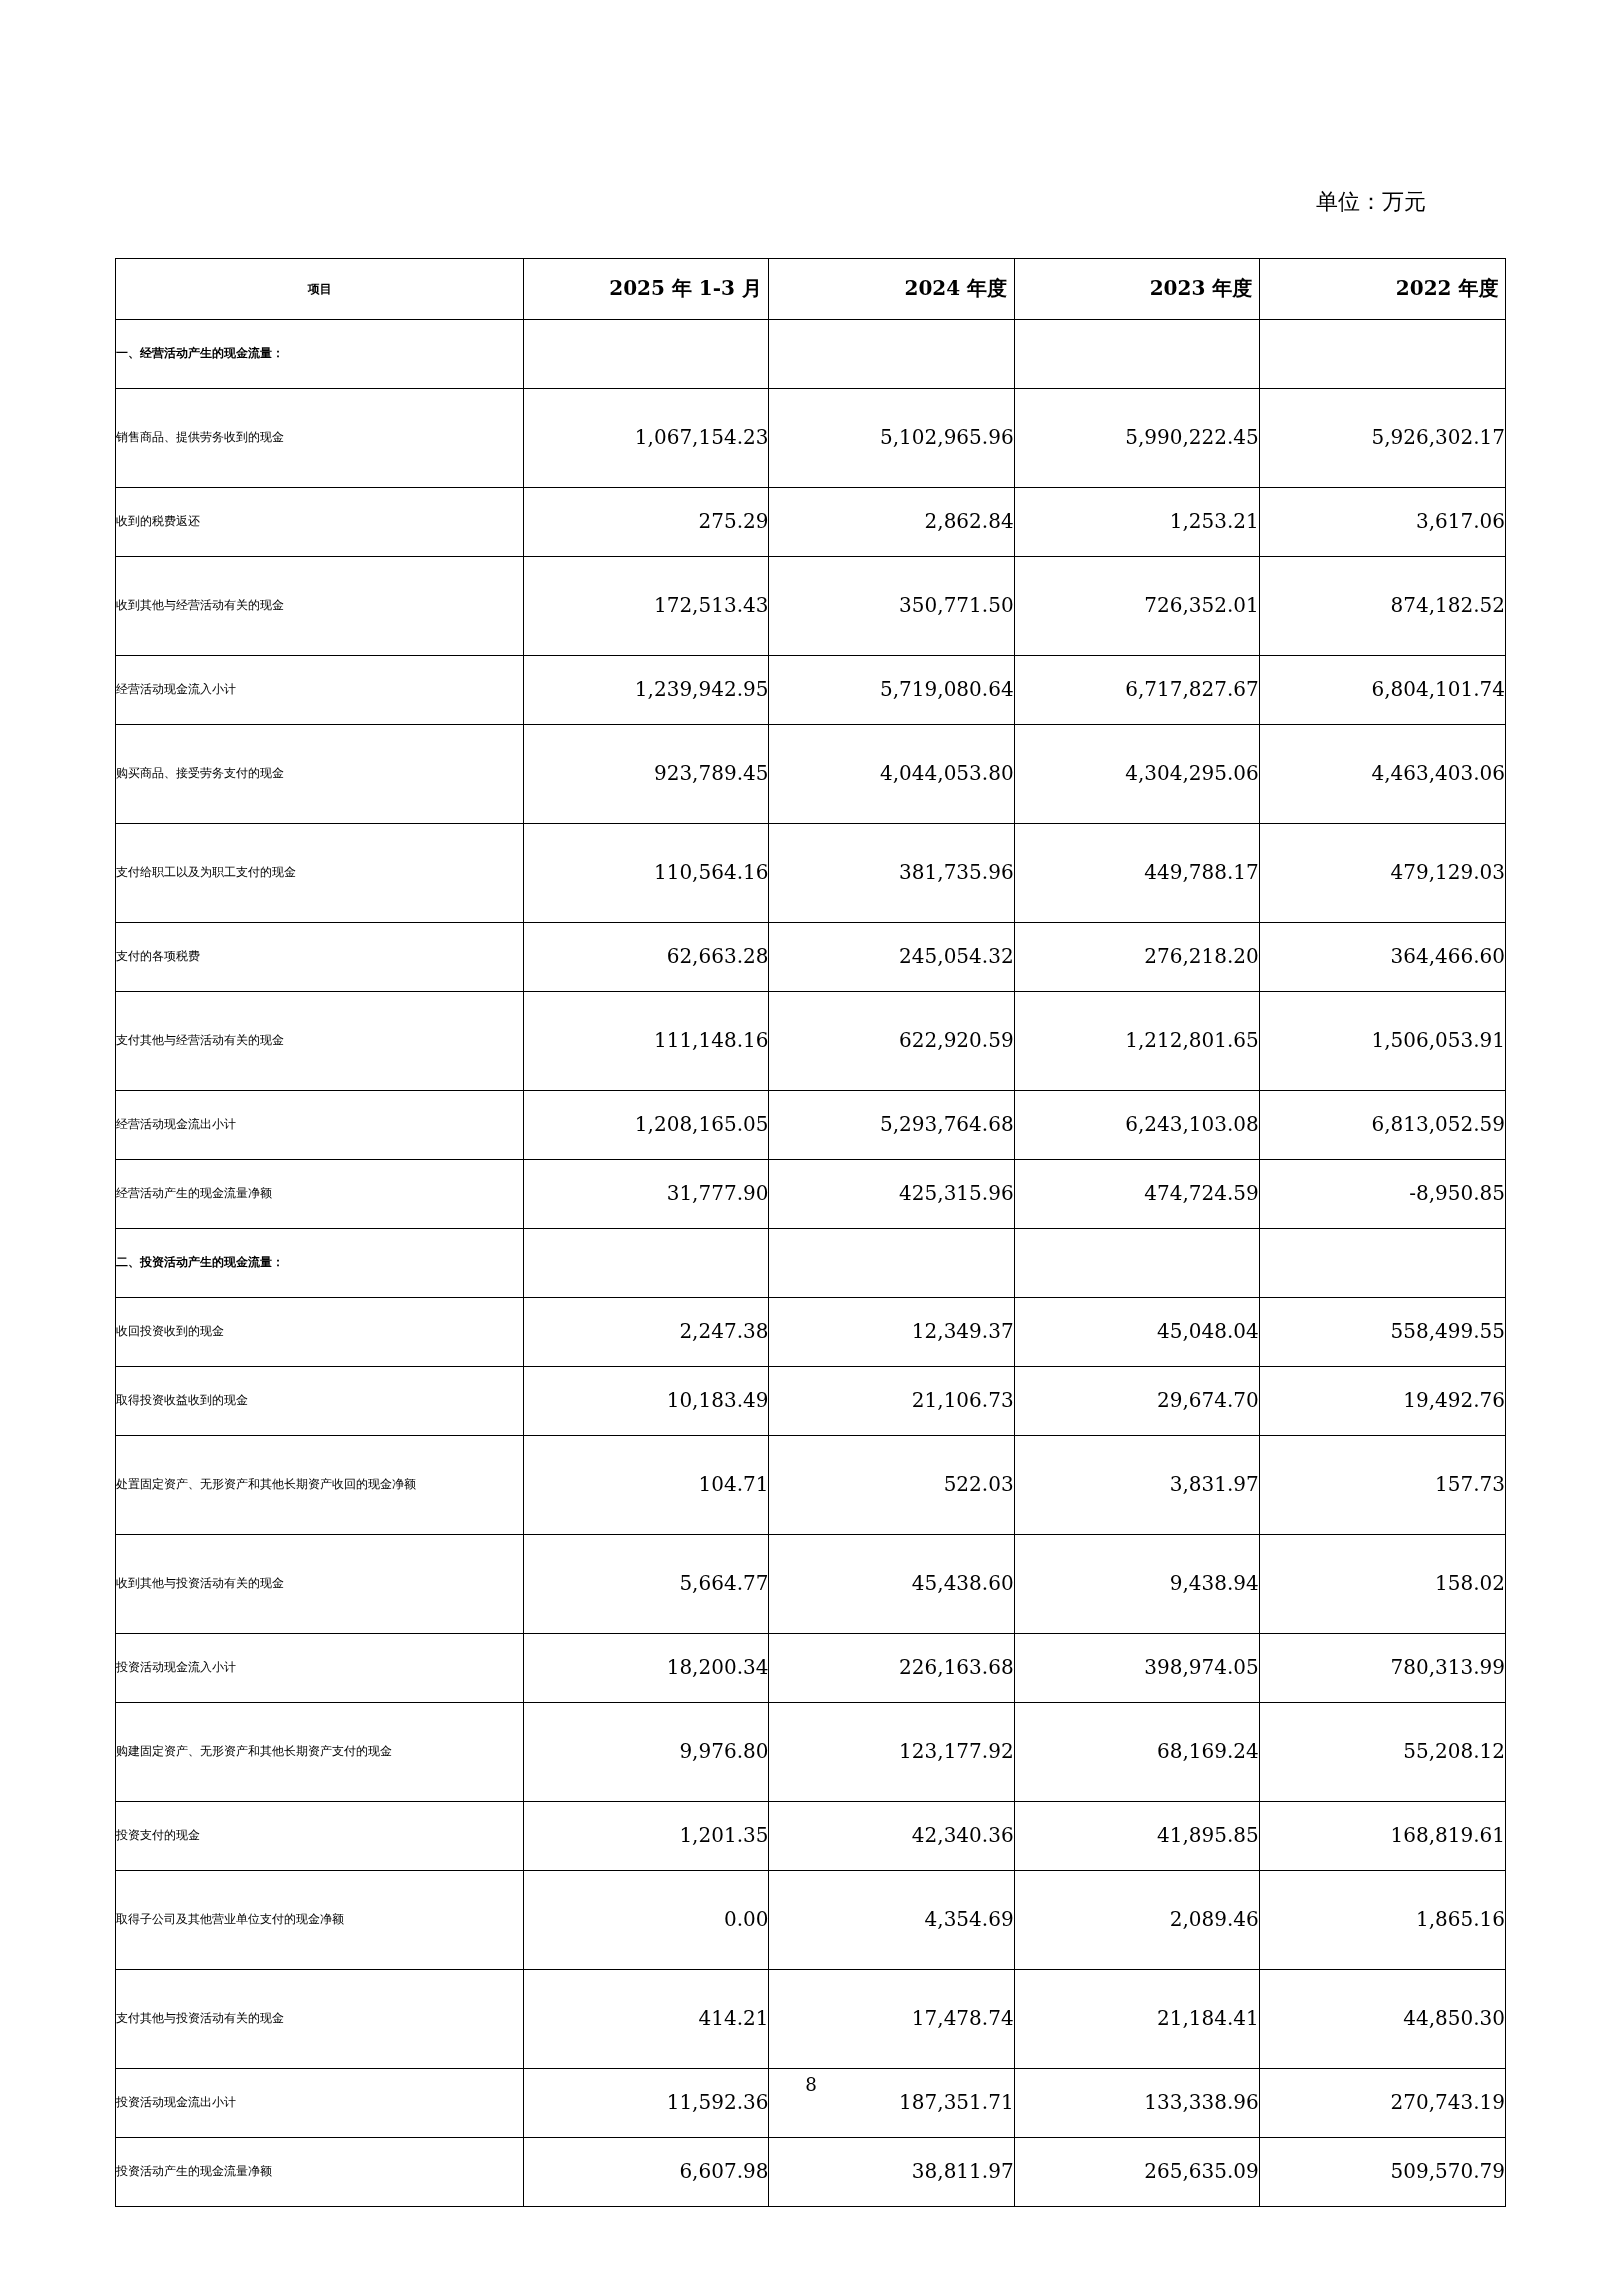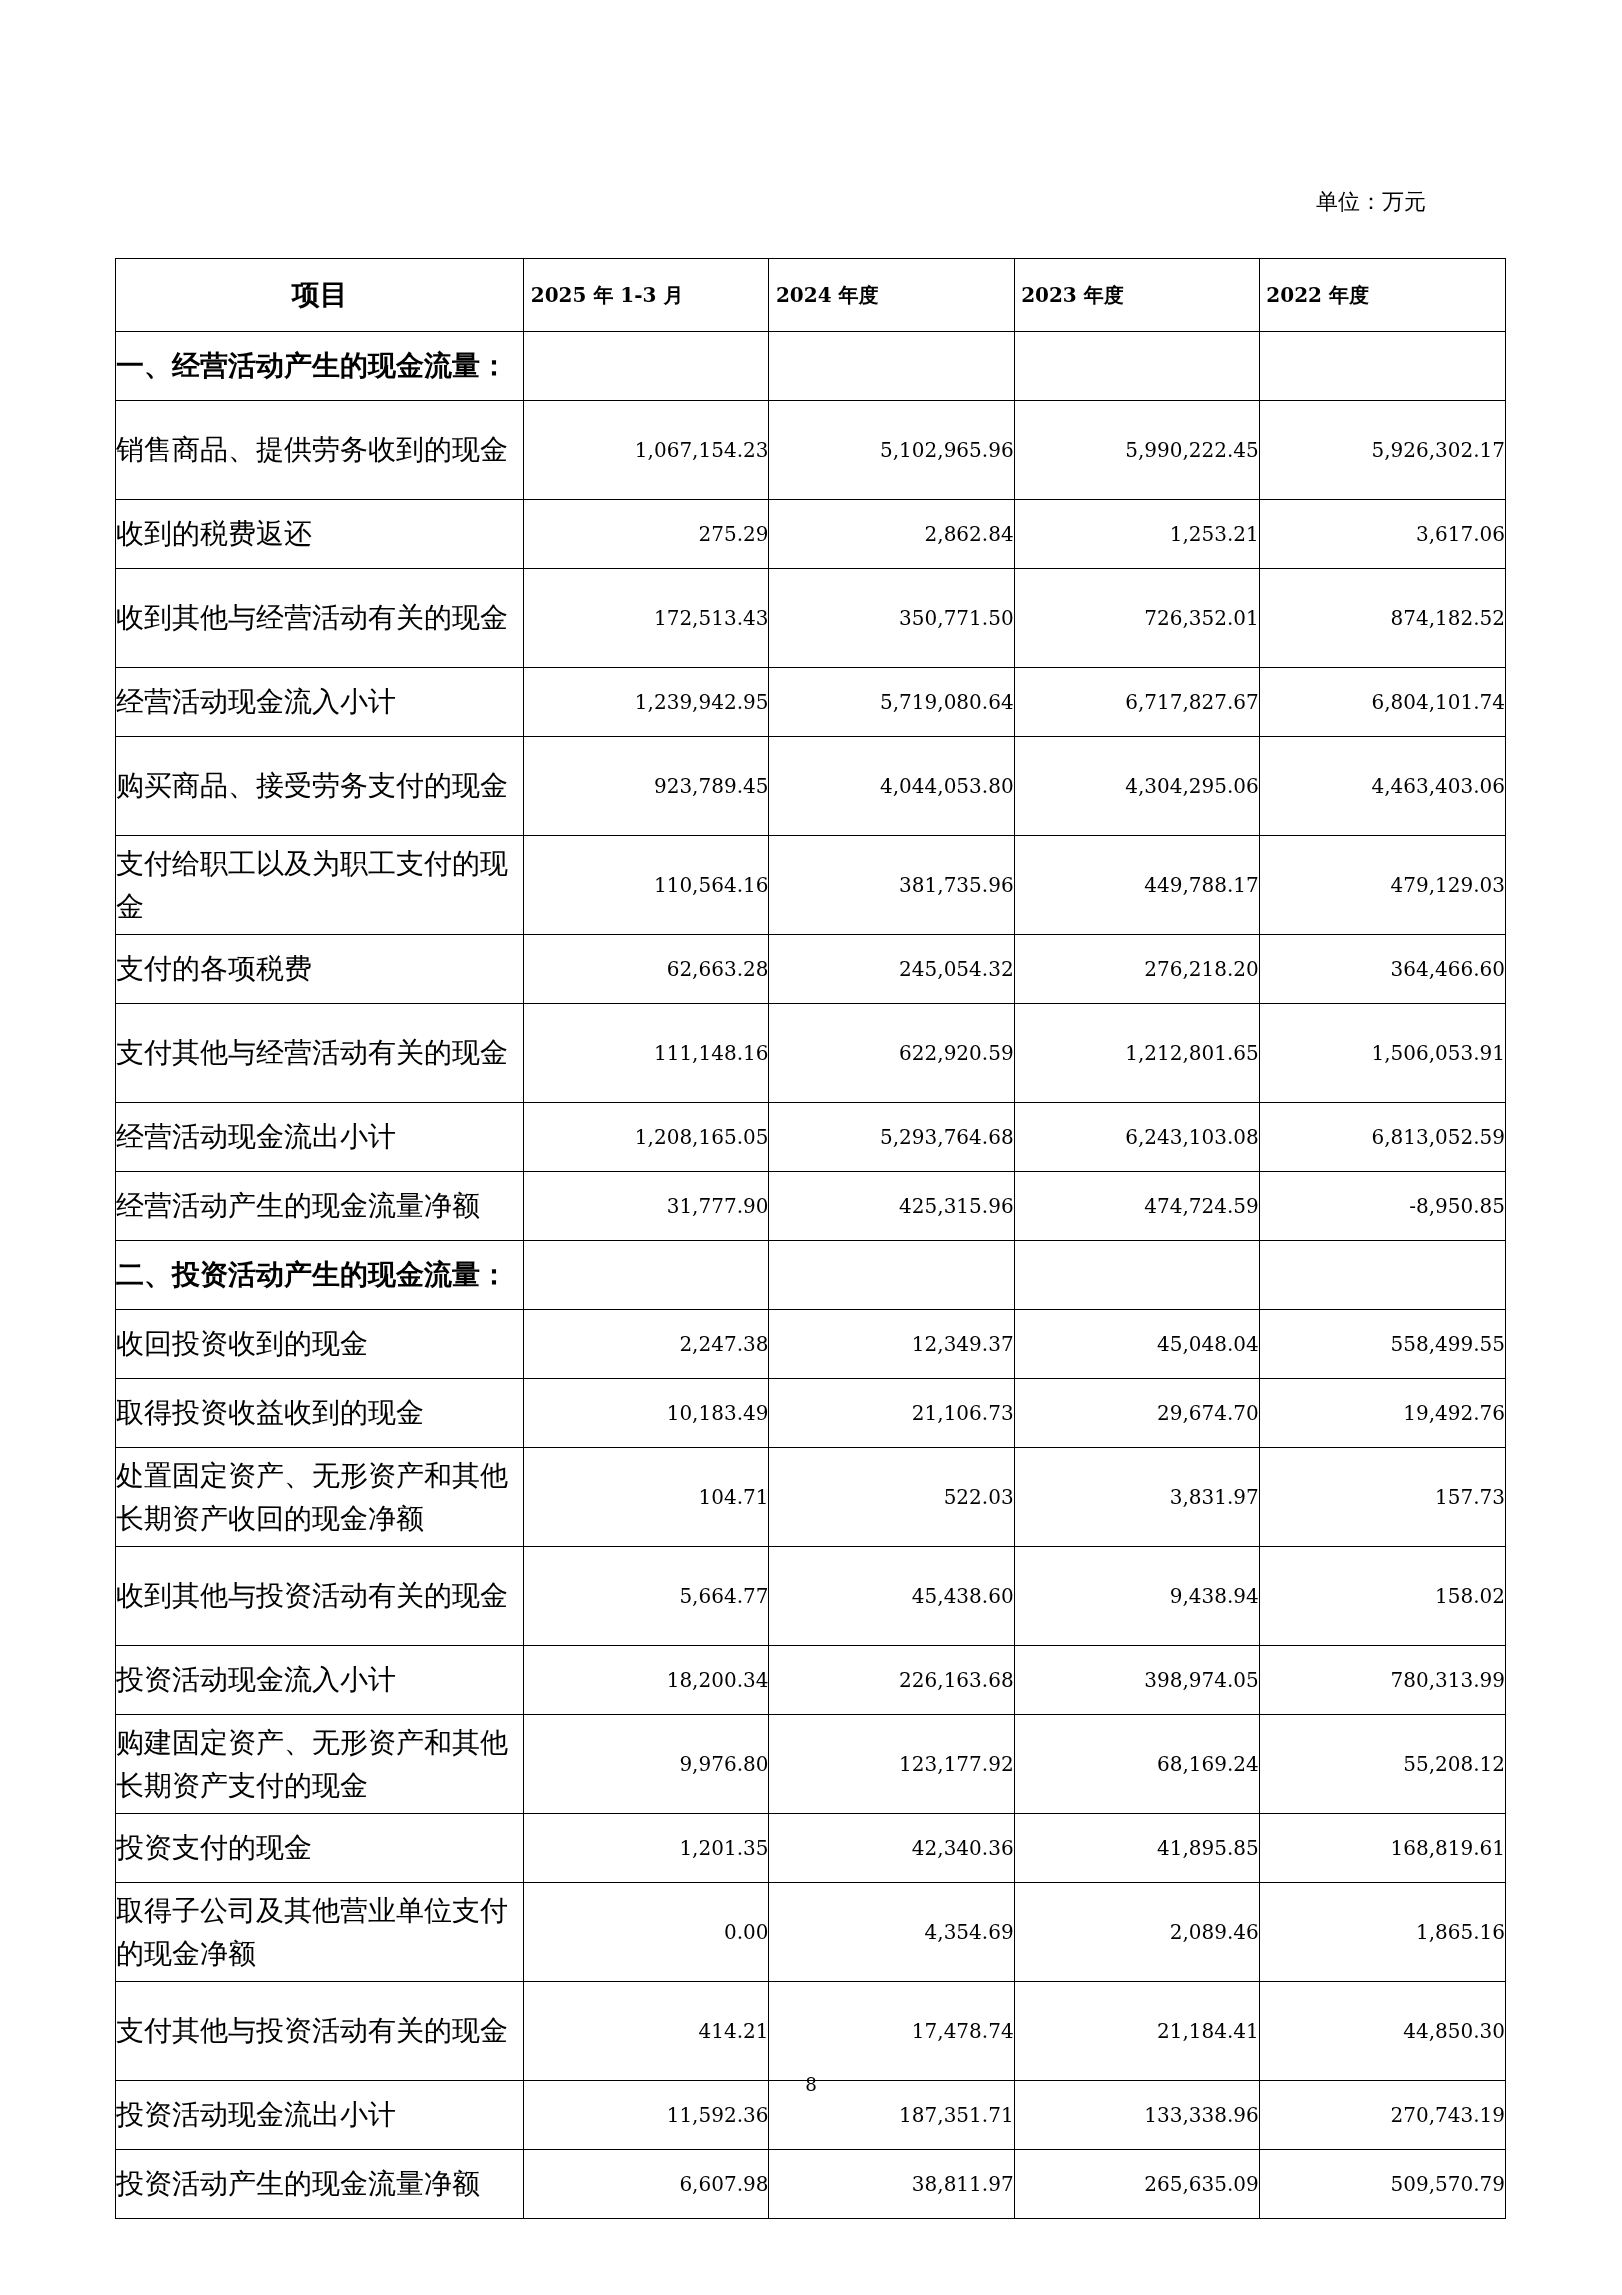--- a/index.html
+++ b/index.html
@@ -62,41 +62,41 @@
     border: 1.3px solid #000000;
     padding: 0;
     vertical-align: middle;
     font-weight: normal;
   }
 
   .cell-item {
     text-align: left;
     padding: 7.9px 10.5px 7.9px 14.4px;
     line-height: 1.55;
-    font-size: 28px;
+    font-size: 12px;
     margin-left: 21px;
   }
   .cell-num {
     text-align: right;
     padding: 7.9px 14.4px 7.9px 6.5px;
     line-height: 1.55;
     font-size: 20px;
     white-space: nowrap;
   }
   .cell-blank {
     padding: 7.9px 6.5px;
   }
 
   tr.hdr .cell-item,
   tr.hdr .cell-num {
     text-align: center;
     font-weight: bold;
     padding: 14.4px 6.5px;
   }
-  tr.hdr .cell-num { text-align: left; }
+  tr.hdr .cell-num { text-align: right; }
 
   tr.bold .cell-item,
   tr.bold .cell-num {
     font-weight: normal;
   }
 
   tr.section .cell-item {
     font-weight: bold;
   }
   tr.h2 td { height: 68px; }

